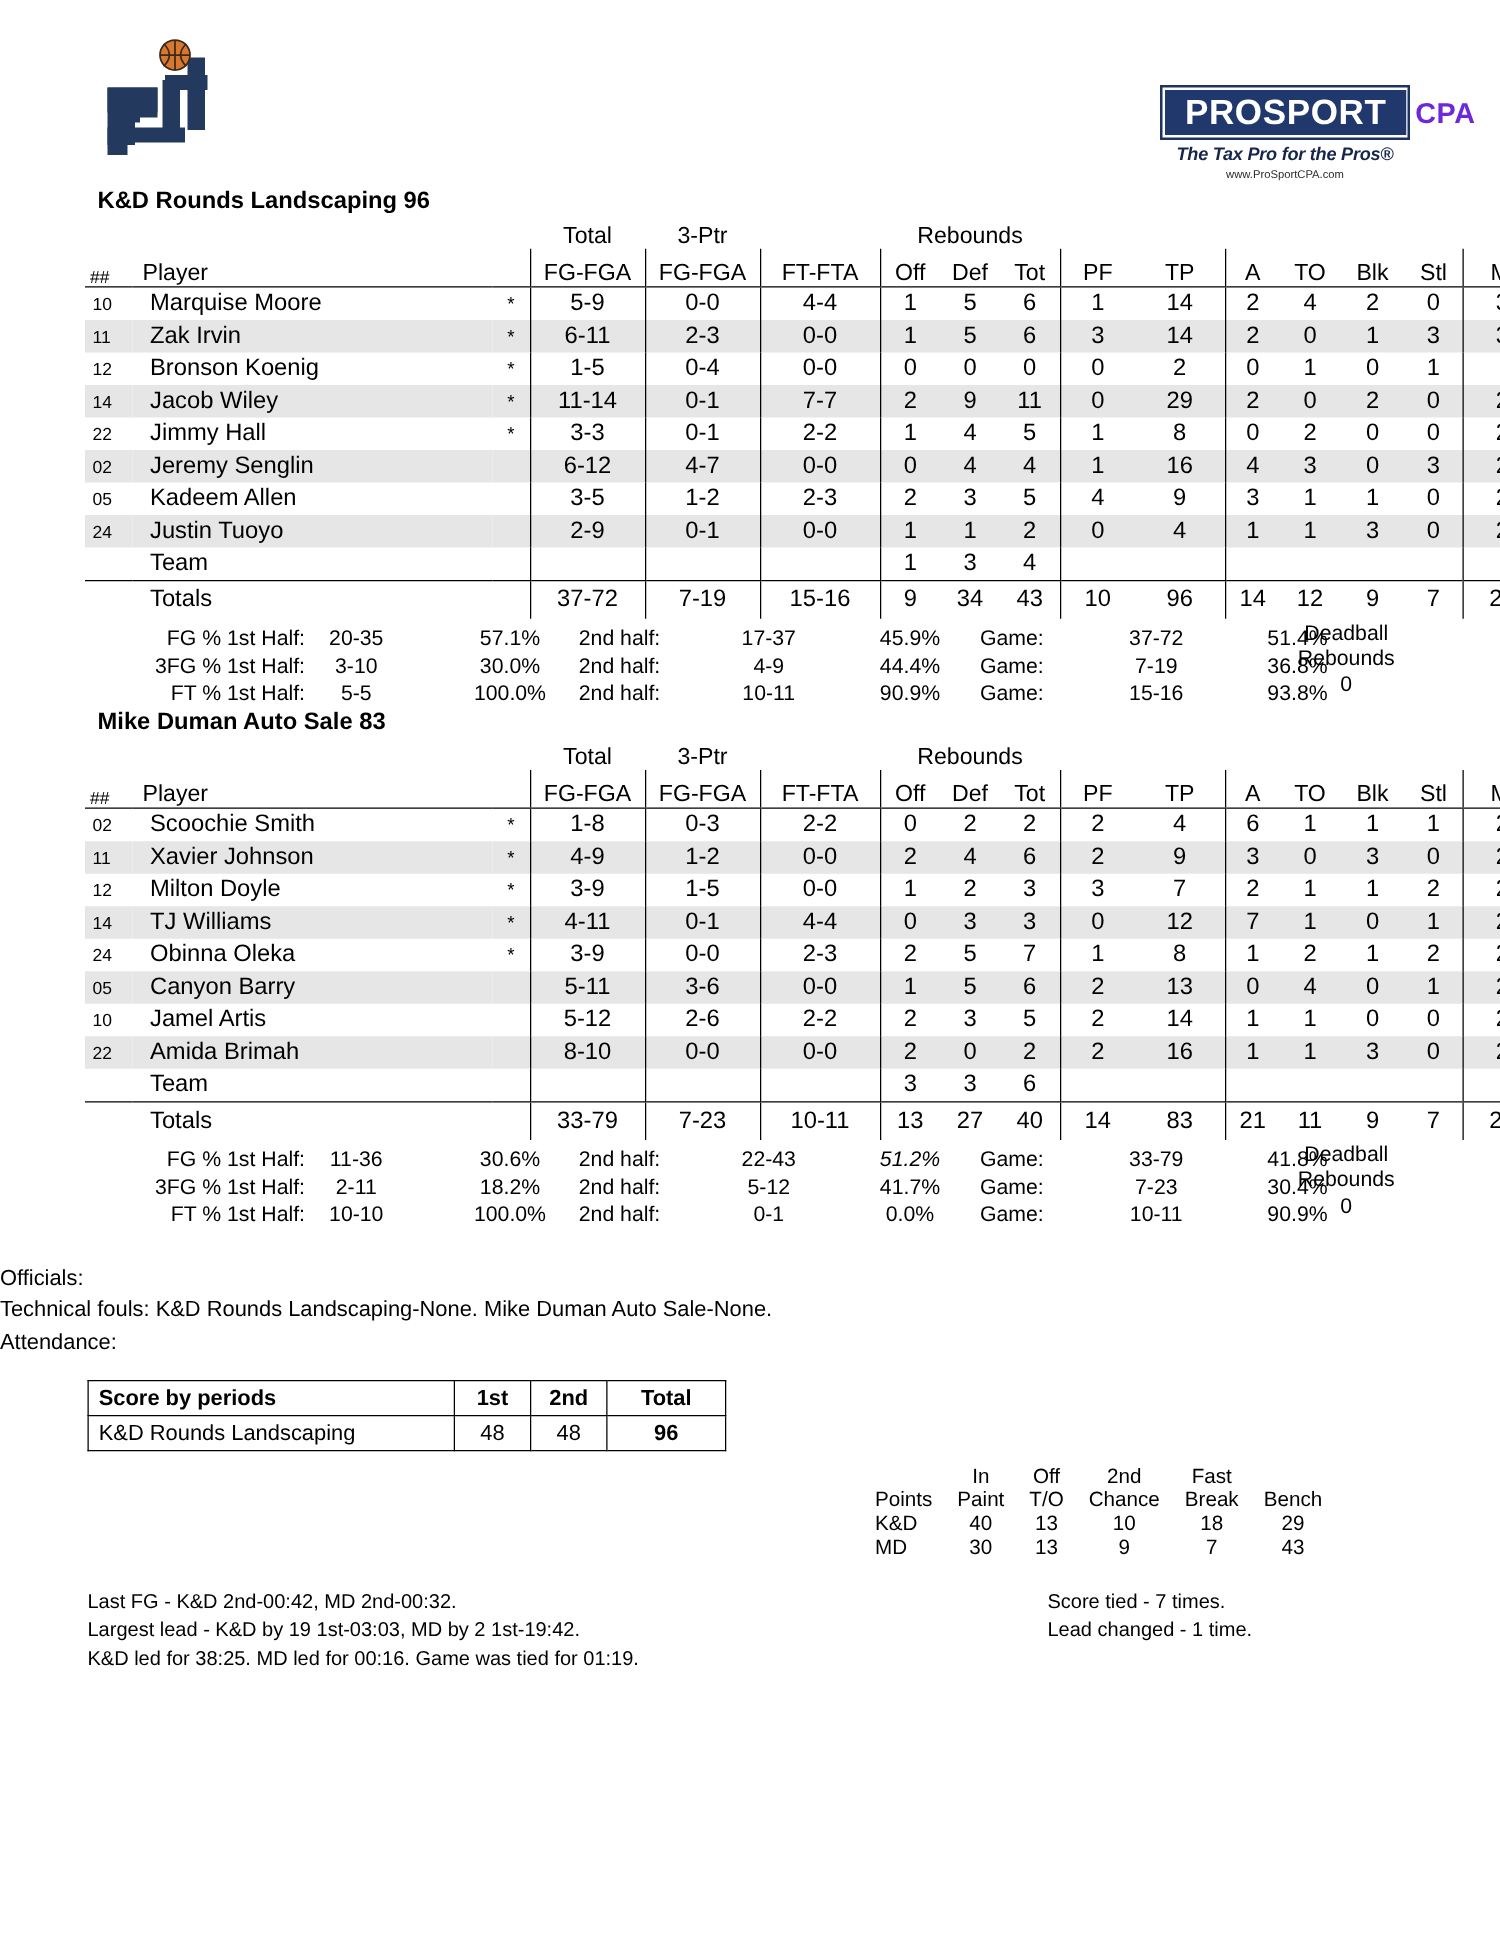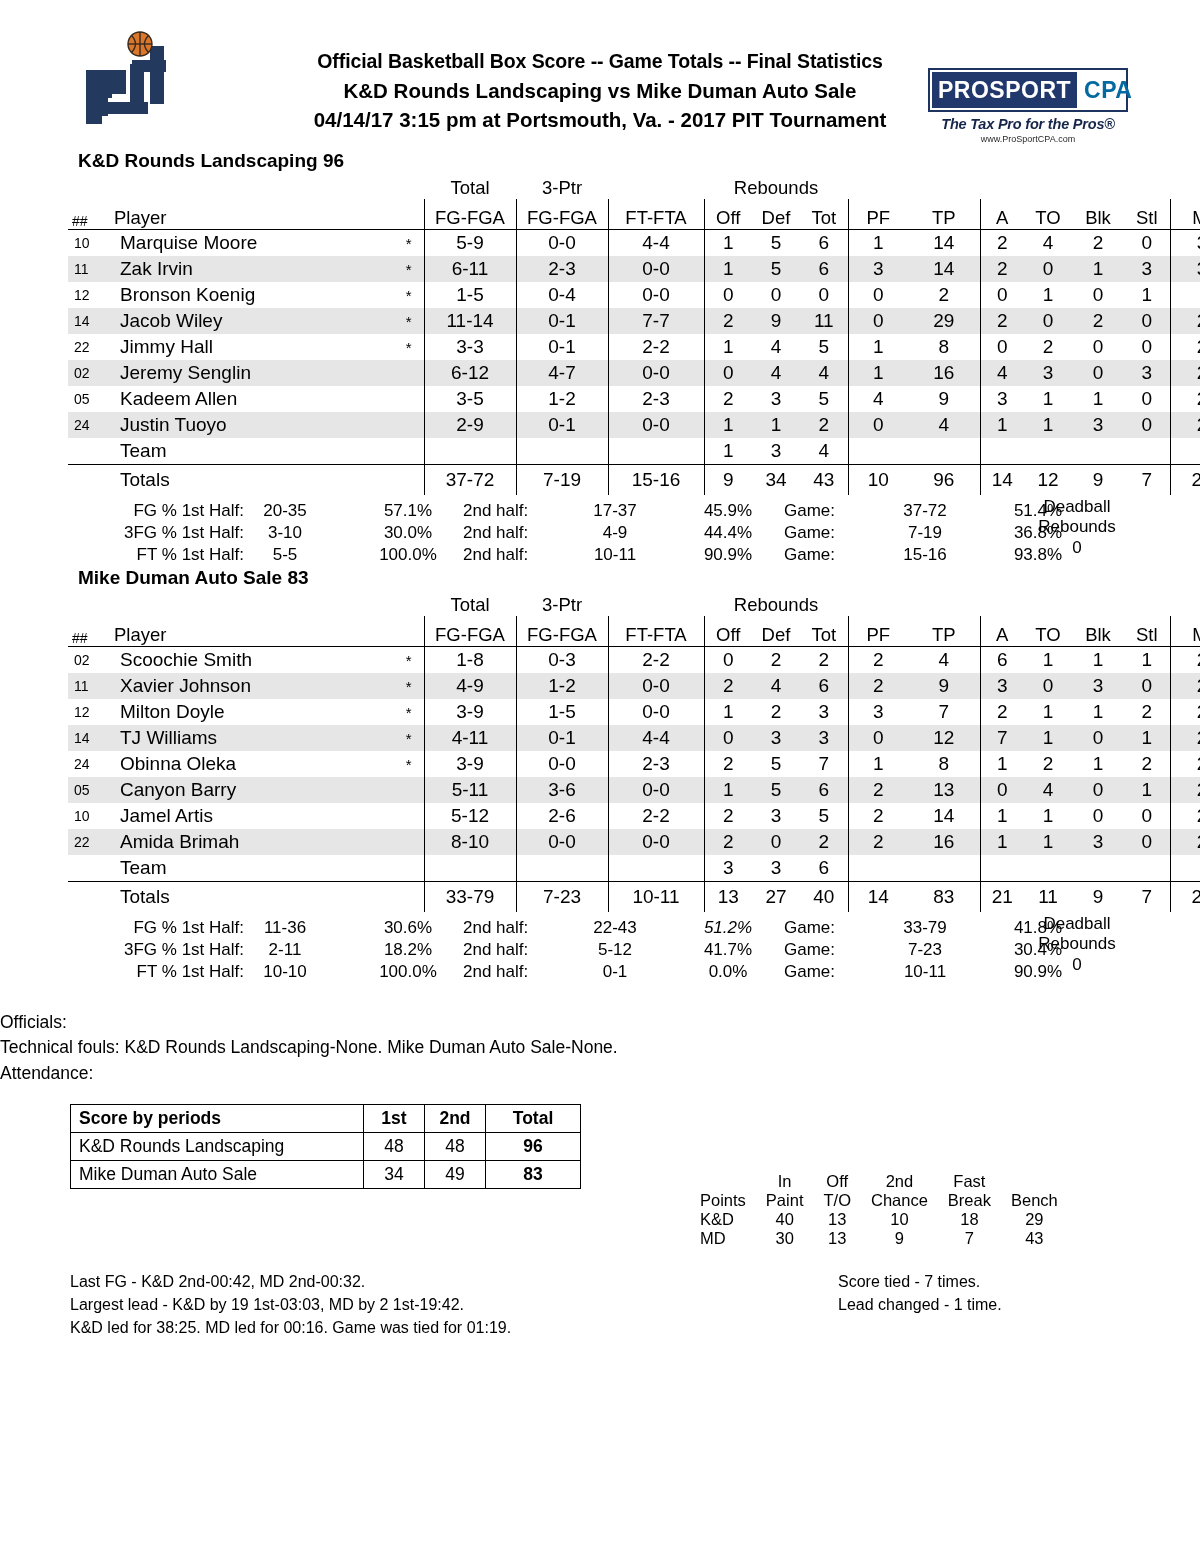--- a/index.html
+++ b/index.html
@@ -52,29 +52,29 @@
     background: #ffffff;
     padding: 2px;
     display: flex;
     align-items: stretch;
     height: 36px;
   }
   .cpa-prosport {
     background: #21386c;
     color: #ffffff;
     font-weight: bold;
-    font-size: 23px;
+    font-size: 28px;
     letter-spacing: 0.5px;
-    padding: 0 6px;
+    padding: 0 16px;
     display: flex;
     align-items: center;
     line-height: 1;
   }
   .cpa-cpa {
-    color: #0369a1;
+    color: #6d28d9;
     font-weight: bold;
     font-size: 23px;
     letter-spacing: 0.5px;
     padding: 0 5px 0 7px;
     display: flex;
     align-items: center;
     line-height: 1;
   }
   .cpa-tag {
     text-align: center;
@@ -260,25 +260,20 @@
       <g stroke="#3a2a1c" stroke-width="1.4" fill="none">
         <circle cx="68" cy="20" r="12"></circle>
         <path d="M56 20 h24"></path>
         <path d="M68 8 v24"></path>
         <path d="M59 11 q9 9 0 18"></path>
         <path d="M77 11 q-9 9 0 18"></path>
       </g>
     </svg>
   </div>
 
-  <div class="header-titles">
-    <div class="title-line1">Official Basketball Box Score -- Game Totals -- Final Statistics</div>
-    <div class="title-line2">K&amp;D Rounds Landscaping vs Mike Duman Auto Sale</div>
-    <div class="title-line3">04/14/17 3:15 pm at Portsmouth, Va. - 2017 PIT Tournament</div>
-  </div>
 
   <div class="cpa-logo">
     <div class="cpa-box">
       <div class="cpa-prosport">PROSPORT</div>
       <div class="cpa-cpa">CPA</div>
     </div>
     <div class="cpa-tag">The Tax Pro for the Pros®</div>
     <div class="cpa-url">www.ProSportCPA.com</div>
   </div>
 </div>
@@ -841,26 +836,20 @@
         <td class="pcell bold">1st</td>
         <td class="pcell bold">2nd</td>
         <td class="ptot bold">Total</td>
       </tr>
       <tr>
         <td class="pname">K&amp;D Rounds Landscaping</td>
         <td class="pcell">48</td>
         <td class="pcell">48</td>
         <td class="ptot bold">96</td>
       </tr>
-      <tr>
-        <td class="pname">Mike Duman Auto Sale</td>
-        <td class="pcell">34</td>
-        <td class="pcell">49</td>
-        <td class="ptot bold">83</td>
-      </tr>
     </tbody>
 </table>
 
 <table class="points-table">
   <tbody id="points-body">
       <tr>
         <td class="rowlabel"></td>
         <td>In</td>
         <td>Off</td>
         <td>2nd</td>

